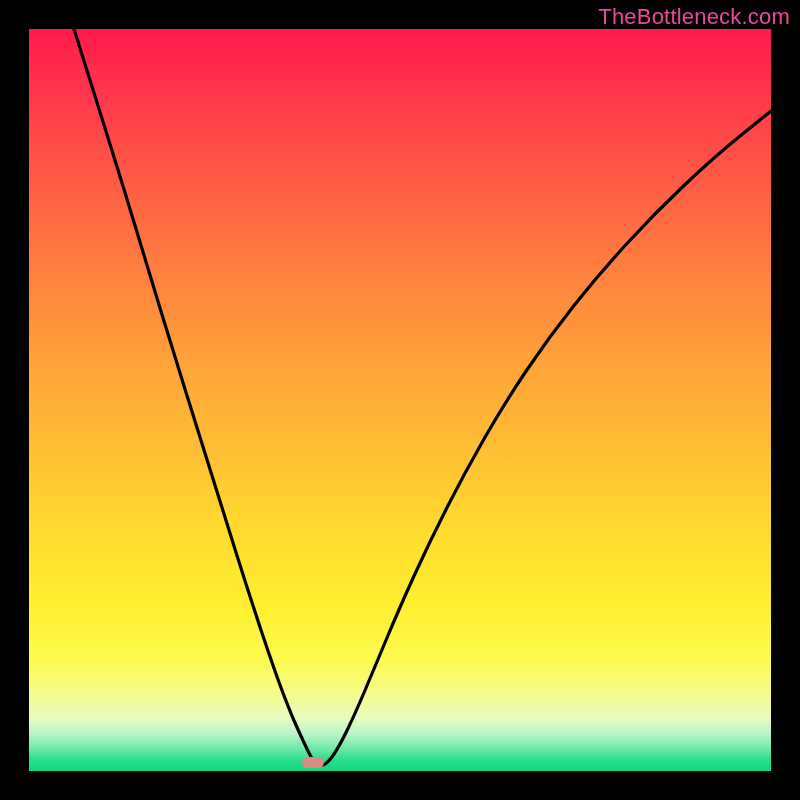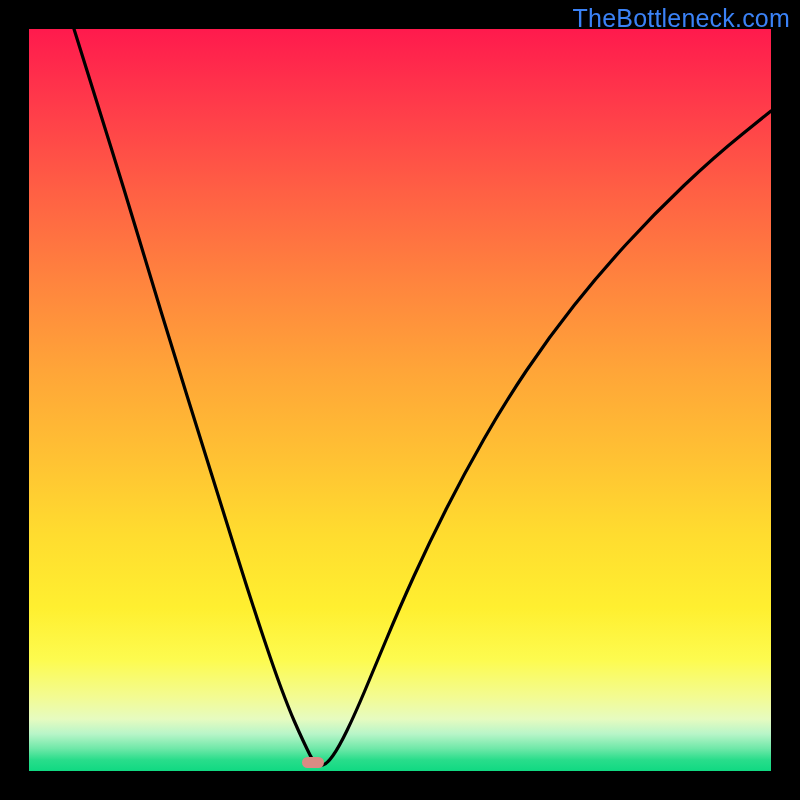--- a/index.html
+++ b/index.html
@@ -33,22 +33,22 @@
       #b8f5c8 95%,
       #6ee8a8 97%,
       #29dd8b 98.5%,
       #10d982 100%
     );
   }
   .watermark {
     position: absolute;
     top: 4px;
     right: 10px;
-    color: #3b82f6;
-    font-size: 25px;
+    color: #ec4899;
+    font-size: 22px;
     font-weight: 300;
     letter-spacing: 0.2px;
     user-select: none;
   }
   svg.curve {
     position: absolute;
     left: 29px;
     top: 29px;
     width: 742px;
     height: 742px;

